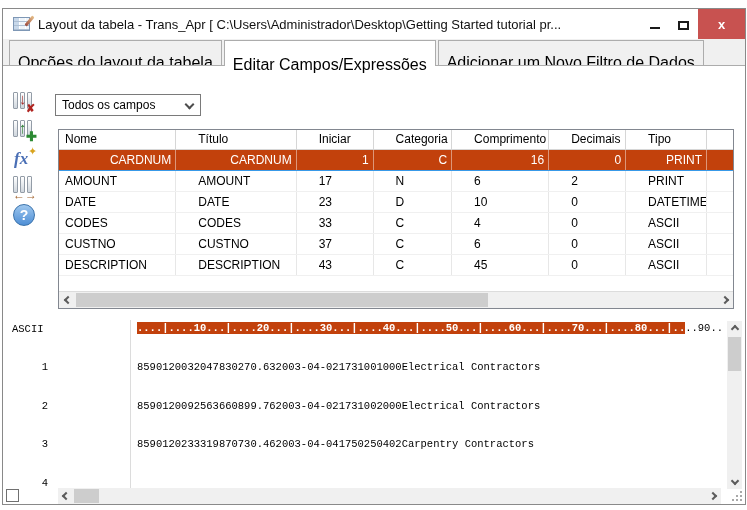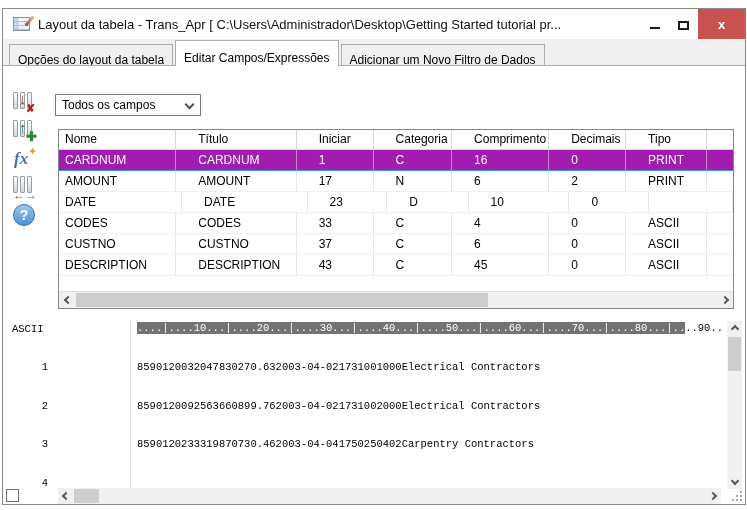--- a/index.html
+++ b/index.html
@@ -24,21 +24,21 @@
   .title-text { margin-left:8px; font-size:13px; color:#101010; white-space:nowrap; overflow:hidden; }
   .caption-buttons { margin-left:auto; display:flex; align-self:stretch; }
   .cap-btn { width:29px; display:flex; align-items:center; justify-content:center; }
   .glyph-min { width:10px; height:2px; background:#1a1a1a; margin-top:8px; }
   .glyph-max { width:11px; height:9px; border:2px solid #1a1a1a; margin-top:2px; background:#fff; }
   .btn-close { width:47px; background:#c85250; color:#fff; font-size:13px; font-weight:bold; }
 
   
   .tabstrip { position:absolute; left:0; top:30px; right:0; height:26px;
               display:flex; align-items:flex-end; padding-left:6px; }
-  .tab { position:relative; height:21px; line-height:20px; padding:5px 8px; font-size:12px;
+  .tab { position:relative; height:21px; line-height:20px; padding:12px 8px; font-size:16px;
          background:#f0f0f0; border:1px solid #acacac; border-bottom:none; margin-right:2px;
          color:#000; z-index:1; white-space:nowrap; }
   .tab.active { height:26px; line-height:24px; background:#fff; z-index:3; margin-bottom:-1px; }
 
   
   .page { position:absolute; left:0; top:56px; right:0; bottom:0; background:#fff;
           border-top:1px solid #acacac; z-index:2; }
 
   
   .toolbtn { position:absolute; left:9px; width:28px; height:26px; cursor:pointer; }
@@ -72,35 +72,35 @@
   .cols { display:flex;gap:16px; }
   .cols > div { padding:0 4px 0 6px; border-right:1px solid #e7e7e7; overflow:hidden; white-space:nowrap; }
   .cols > div:nth-child(1){width:143px;} .cols > div:nth-child(2){width:127px;}
   .cols > div:nth-child(3){width:73px;}  .cols > div:nth-child(4){width:75px;}
   .cols > div:nth-child(5){width:98px;}  .cols > div:nth-child(6){width:73px;}
   .cols > div:nth-child(7){width:78px;}  .cols > div:nth-child(8){flex:1; border-right:none;}
   .grid-header { height:20px; line-height:19px; font-size:12px; color:#000;
                  border-bottom:1px solid #d6d6d6; }
   .grid-header > div { border-right:1px solid #d6d6d6; }
   .gr { height:21px; line-height:20px; font-size:12px; border-bottom:1px solid #f0f0f0; cursor:default; }
-  .gr.sel { background:#a21caf; color:#fff; border-bottom-color:#3899e8; }
+  .gr.sel { background:#c2410c; color:#fff; border-bottom-color:#3899e8;text-align:right; }
   .gr.sel > div { border-right-color:rgba(255,255,255,0.45); }
   .grid-hscroll { position:absolute; left:0; right:0; bottom:0; height:17px; background:#f0f0f0;
                   border-top:1px solid #dcdcdc; }
   .sb-btn { position:absolute; top:0; bottom:0; width:17px; display:flex; align-items:center; justify-content:center; }
   .chev { width:6px; height:6px; border-left:2px solid #5c5c5c; border-bottom:2px solid #5c5c5c; }
   .chev.l { transform:rotate(45deg); }  .chev.r { transform:rotate(225deg); }
   .chev.u { transform:rotate(135deg); } .chev.d { transform:rotate(-45deg); }
   .grid-thumb { position:absolute; left:17px; top:1px; bottom:1px; width:412px; background:#cdcdcd; }
 
   
   .mono { font-family:"Liberation Mono",monospace; font-size:10.5px; white-space:pre; }
   .v-label { position:absolute; left:9px; top:257px; }
   .v-ruler { position:absolute; left:134px; top:255px; height:15px; line-height:15px; overflow:hidden; right:22px; }
-  .ruler-sel { background:#737373; color:#fff; }
+  .ruler-sel { background:#c2410c; color:#fff;font-weight:bold; }
   .ruler-rest { color:#000; }
   .v-sep { position:absolute; left:127px; top:254px; height:178px; width:1px; background:#dcdcdc; }
   .v-rows { position:absolute; left:0; top:270px; right:22px; }
   .v-row { display:flex; height:14.5px; line-height:14px; }
   .v-num { width:45px; text-align:right; flex:0 0 auto; }
   .v-text { margin-left:89px; overflow:hidden; }
 
   .v-vscroll { position:absolute; left:724px; top:255px; width:15px; height:168px; background:#f0f0f0; }
   .v-vscroll .sb-btn { left:0; right:0; width:auto; height:16px; }
   .v-vscroll .sb-btn.bottom { top:auto; bottom:0; }
@@ -218,20 +218,21 @@
         <div>PRINT</div>
         <div></div>
       </div>
       <div class="cols gr">
         <div>DATE</div>
         <div>DATE</div>
         <div>23</div>
         <div>D</div>
         <div>10</div>
         <div>0</div>
+        <div>DATETIME</div>
         <div></div>
       </div>
       <div class="cols gr">
         <div>CODES</div>
         <div>CODES</div>
         <div>33</div>
         <div>C</div>
         <div>4</div>
         <div>0</div>
         <div>ASCII</div>

